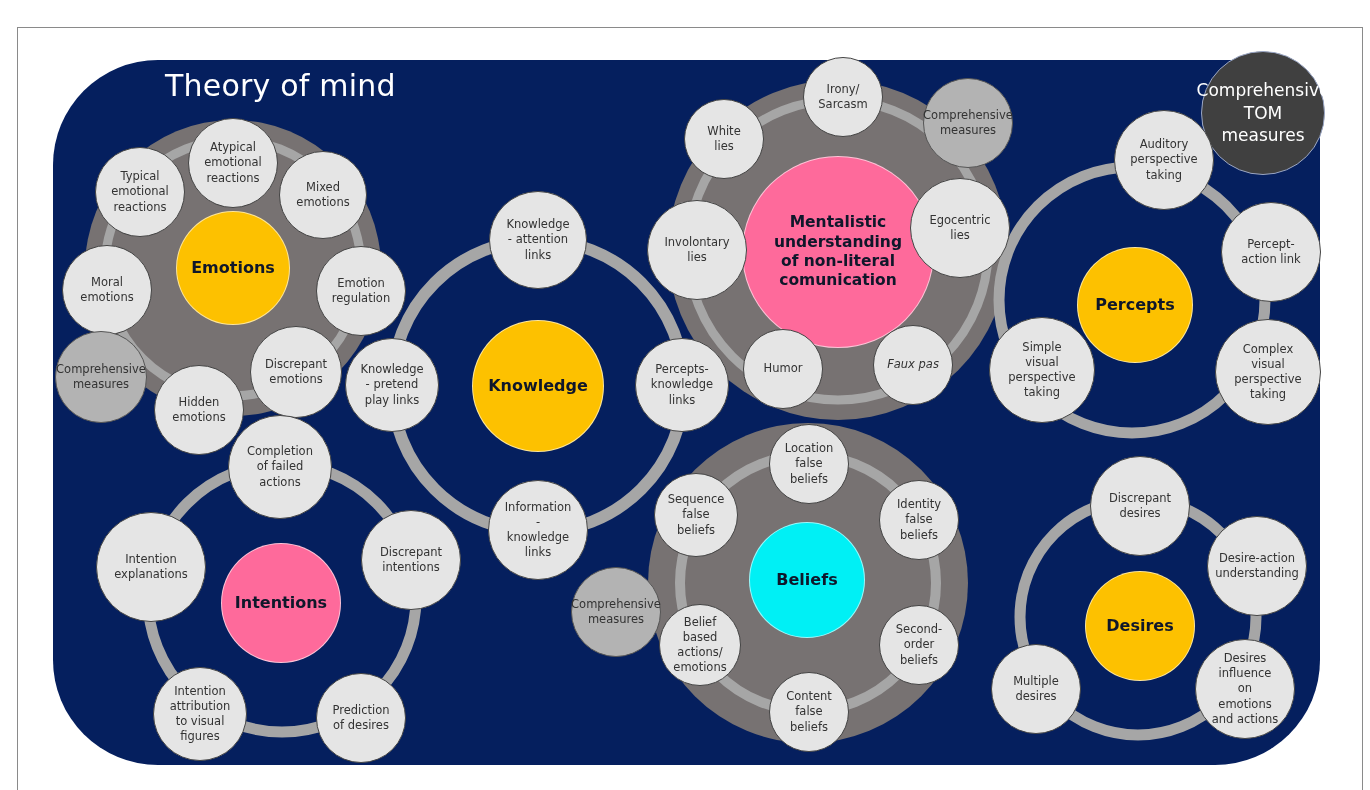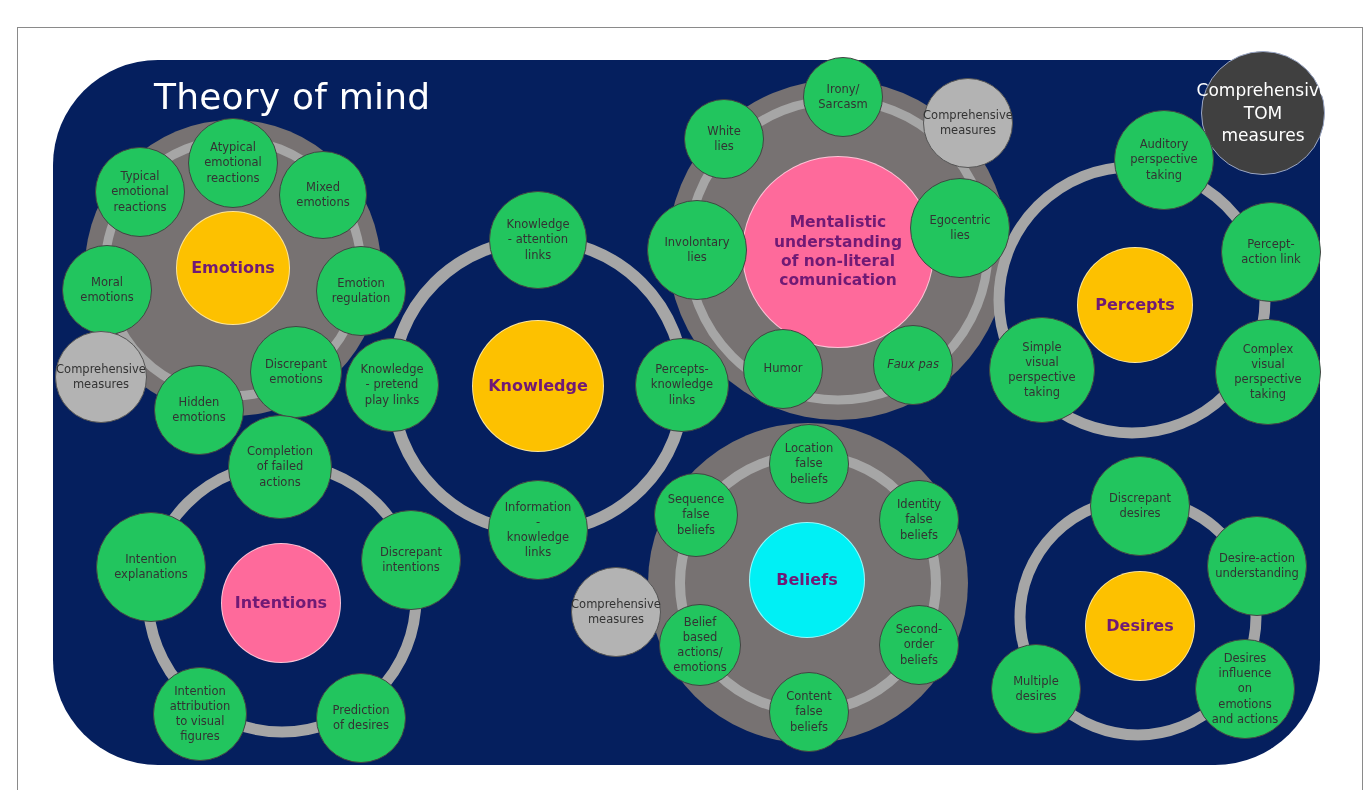--- a/index.html
+++ b/index.html
@@ -2,30 +2,30 @@
 <html><head>
 <meta charset="utf-8">
 <style>
   html, body { margin:0; padding:0; background:#ffffff; }
   body { width:1370px; height:790px; position:relative; overflow:hidden;
          font-family:"DejaVu Sans", sans-serif; }
   .frame { position:absolute; left:17px; top:27px; width:1346px; height:780px;
            border:1px solid #8a8a8a; border-bottom:none; box-sizing:border-box; }
   .panel { position:absolute; left:53px; top:60px; width:1267px; height:705px;
            background:#051f5e; border-radius:105px 40px 105px 105px; }
-  .title { position:absolute; left:154px; top:68px; color:#ffffff;
-           font-family:"DejaVu Sans", sans-serif; font-size:36px; font-weight:normal; letter-spacing:0.2px;margin-top:8px; }
+  .title { position:absolute; left:165px; top:68px; color:#ffffff;
+           font-family:"DejaVu Sans", sans-serif; font-size:30px; font-weight:normal; letter-spacing:0.2px; }
   svg.diagram { position:absolute; left:0; top:0; }
   .node { position:absolute; border-radius:50%; display:flex; align-items:center; justify-content:center;
           text-align:center; box-sizing:border-box; color:#333333;
           font-family:"DejaVu Sans", sans-serif; font-size:11.5px; line-height:1.32; white-space:pre-line; }
-  .node.sub { background:#22c55e; border:1.2px solid #444444; }
+  .node.sub { background:#e5e5e5; border:1.2px solid #444444; }
   .node.comp { background:#b3b3b3; border:1.2px solid #555555; color:#333333; }
   .node.tom { background:#404040; border:1.5px solid #9aa6c4; color:#ffffff; font-size:17px; line-height:1.35; }
-  .node.center { font-weight:bold; font-size:16px; color:#701a75; border:1.5px solid rgba(255,255,255,0.6); line-height:1.25; }
+  .node.center { font-weight:bold; font-size:16px; color:#0f172a; border:1.5px solid rgba(255,255,255,0.6); line-height:1.25; }
   .node.center.small-text { font-size:15.5px; }
   .node.italic { font-style:italic; }
 </style>
 </head>
 <body>
 
 <div class="frame"></div>
 <div class="panel"></div>
 <div class="title">Theory of mind</div>
 

